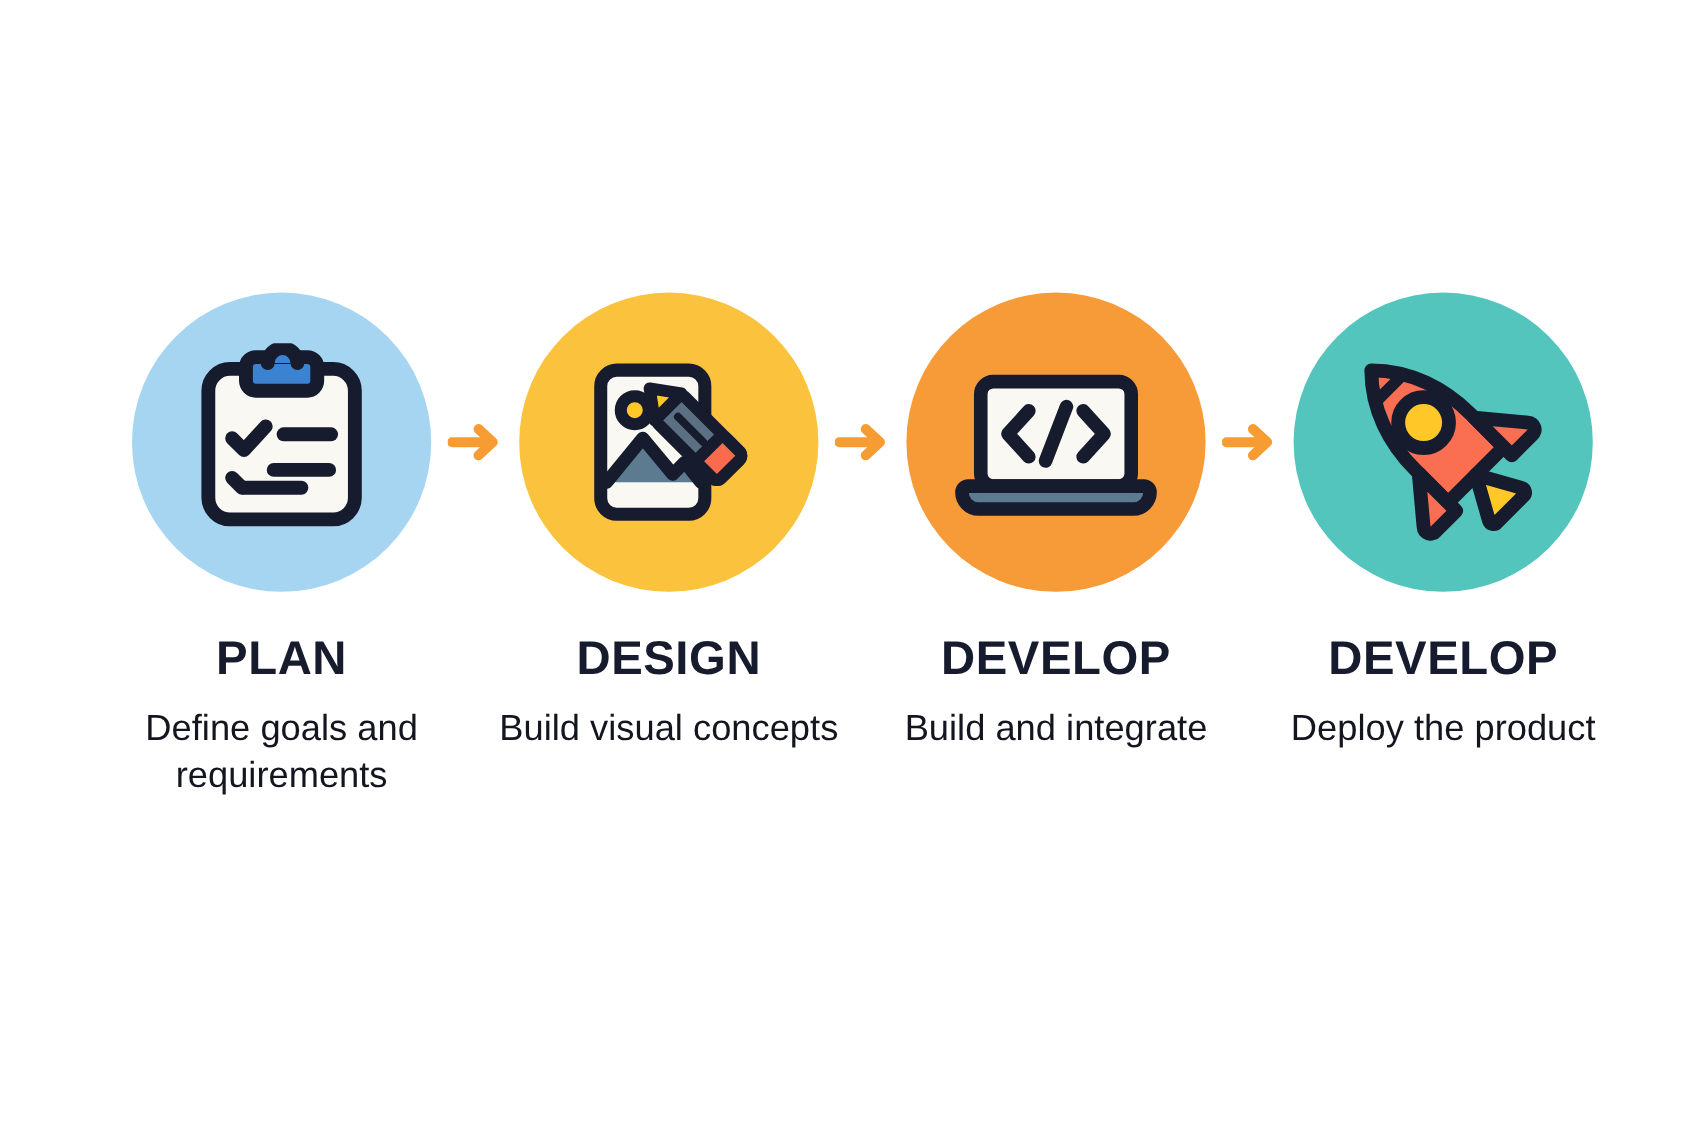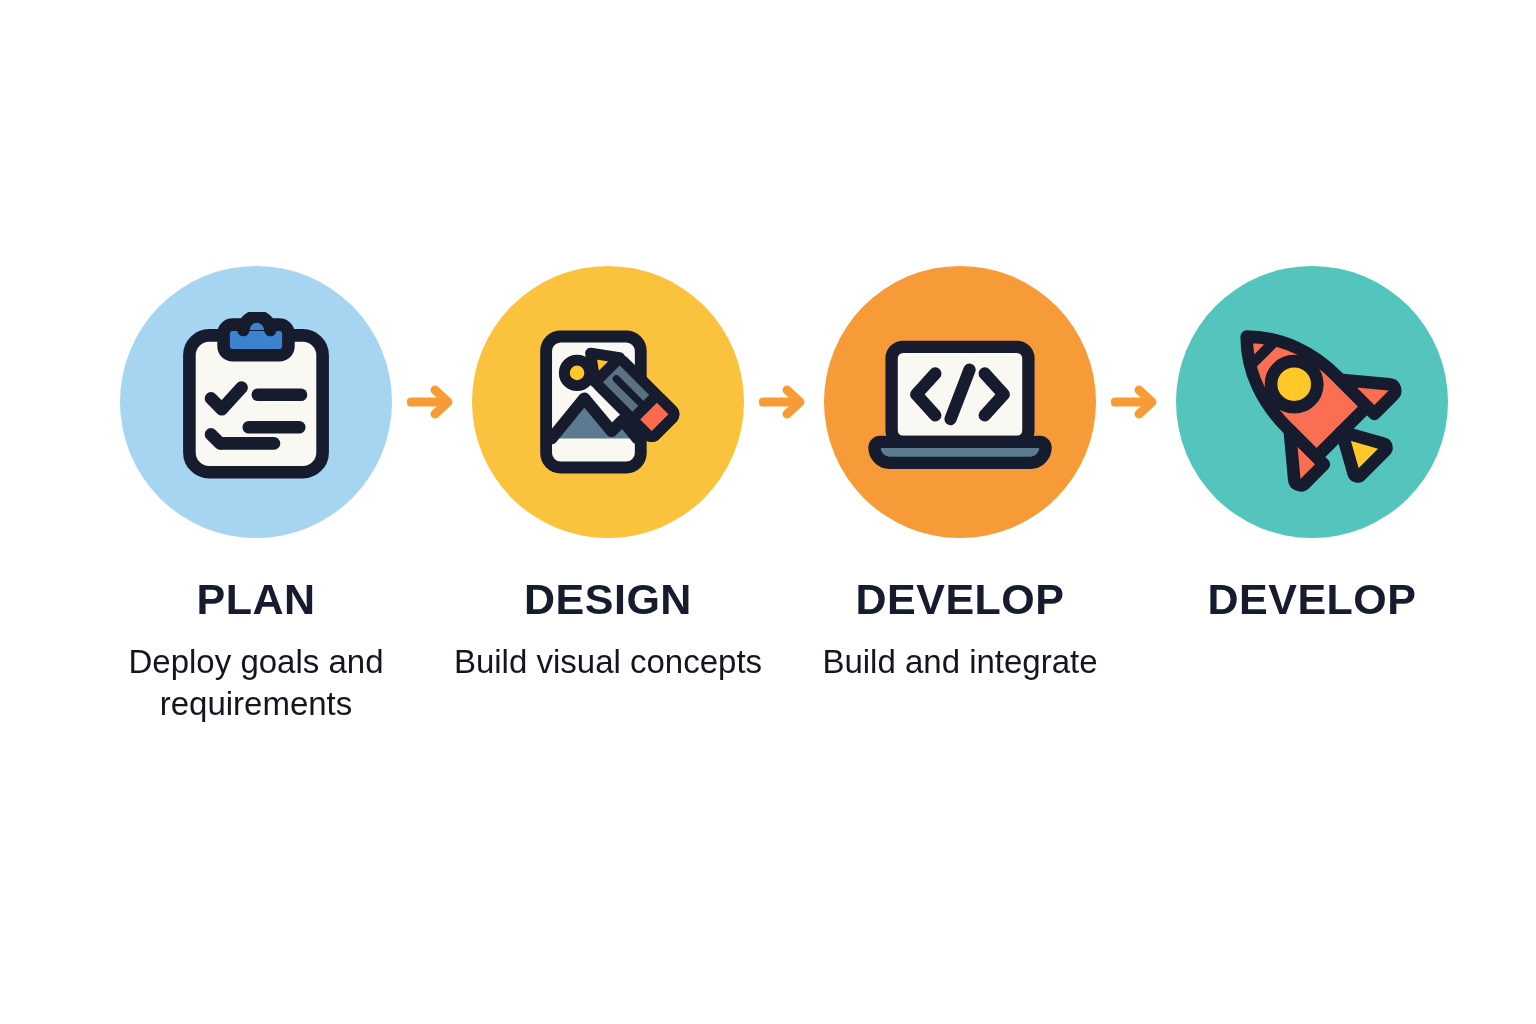--- a/index.html
+++ b/index.html
@@ -99,21 +99,21 @@
           <rect x="32" y="7" width="36" height="17" rx="5" ry="5" fill="#3B82D0" stroke="#161B2E" stroke-width="7"></rect>
           <path d="M43 10 a7.5 7.5 0 0 1 15 0" fill="#3B82D0" stroke="#161B2E" stroke-width="7" stroke-linecap="round"></path>
           <path d="M25 48 l6 6 l11 -12" fill="none" stroke="#161B2E" stroke-width="7" stroke-linecap="round" stroke-linejoin="round"></path>
           <line x1="51" y1="46" x2="75" y2="46" stroke="#161B2E" stroke-width="7" stroke-linecap="round"></line>
           <path d="M25 68 l5 5" fill="none" stroke="#161B2E" stroke-width="7" stroke-linecap="round" stroke-linejoin="round"></path>
           <line x1="46" y1="64" x2="74" y2="64" stroke="#161B2E" stroke-width="7" stroke-linecap="round"></line>
           <line x1="31" y1="73" x2="60" y2="73" stroke="#161B2E" stroke-width="7" stroke-linecap="round"></line>
         </svg>
       </div>
       <div class="step-title">PLAN</div>
-      <div class="step-desc">Deploy goals and requirements</div>
+      <div class="step-desc">Define goals and requirements</div>
     </div>
 
     <div class="connector">
       <svg width="50" height="42" viewBox="0 0 50 42">
         <line x1="4" y1="21" x2="36" y2="21" stroke="#F79C32" stroke-width="9" stroke-linecap="round"></line>
         <path d="M28 9 L41 21 L28 33" fill="none" stroke="#F79C32" stroke-width="9" stroke-linecap="round" stroke-linejoin="round"></path>
       </svg>
     </div>
 
     <div class="step">
@@ -170,16 +170,17 @@
             <path d="M50 6 C62 18 67 34 67 50 L67 70 L33 70 L33 50 C33 34 38 18 50 6 Z" fill="#FA6F52" stroke="#161B2E" stroke-width="6" stroke-linejoin="round"></path>
             <path d="M33 52 L18 70 a3 3 0 0 0 2.5 5 L33 75 Z" fill="#FA6F52" stroke="#161B2E" stroke-width="6" stroke-linejoin="round"></path>
             <path d="M67 52 L82 70 a3 3 0 0 1 -2.5 5 L67 75 Z" fill="#FA6F52" stroke="#161B2E" stroke-width="6" stroke-linejoin="round"></path>
             <path d="M50 70 L40 88 a2 2 0 0 0 2 3 L58 91 a2 2 0 0 0 2 -3 Z" fill="#FFC828" stroke="#161B2E" stroke-width="6" stroke-linejoin="round"></path>
             <circle cx="50" cy="38" r="11" fill="#FFC828" stroke="#161B2E" stroke-width="6"></circle>
             <line x1="42" y1="17" x2="58" y2="17" stroke="#161B2E" stroke-width="5" stroke-linecap="round"></line>
           </g>
         </svg>
       </div>
       <div class="step-title">DEVELOP</div>
+      <div class="step-desc">Deploy the product</div>
     </div>
 
   </div>
 </div>
 
 </body></html>

